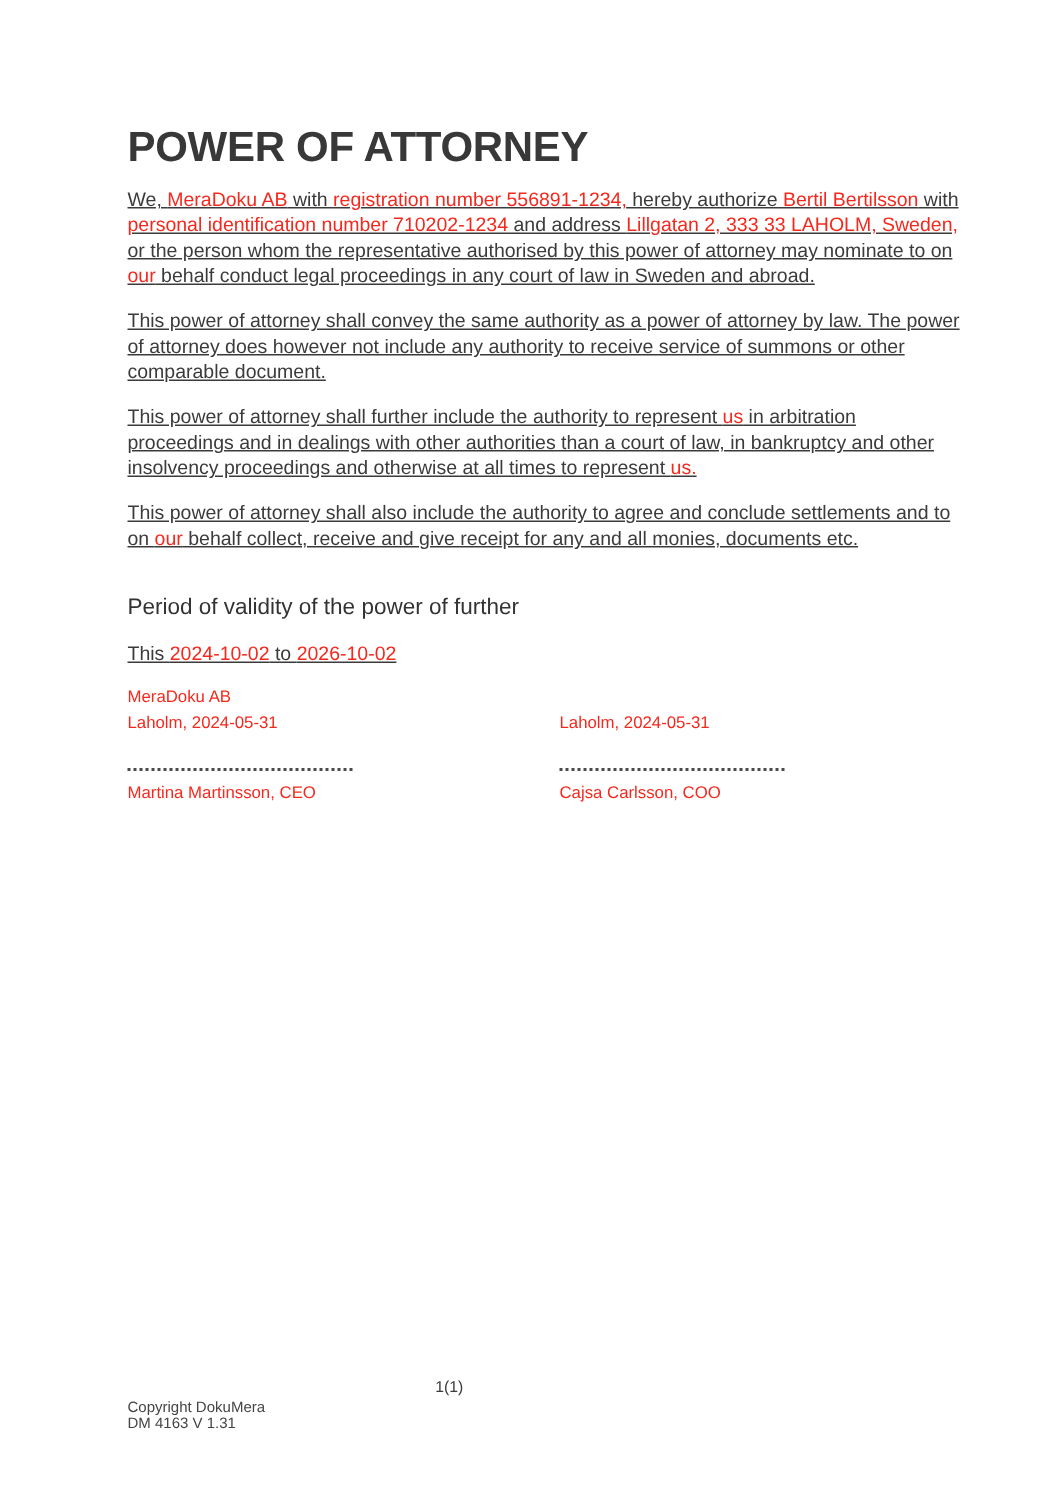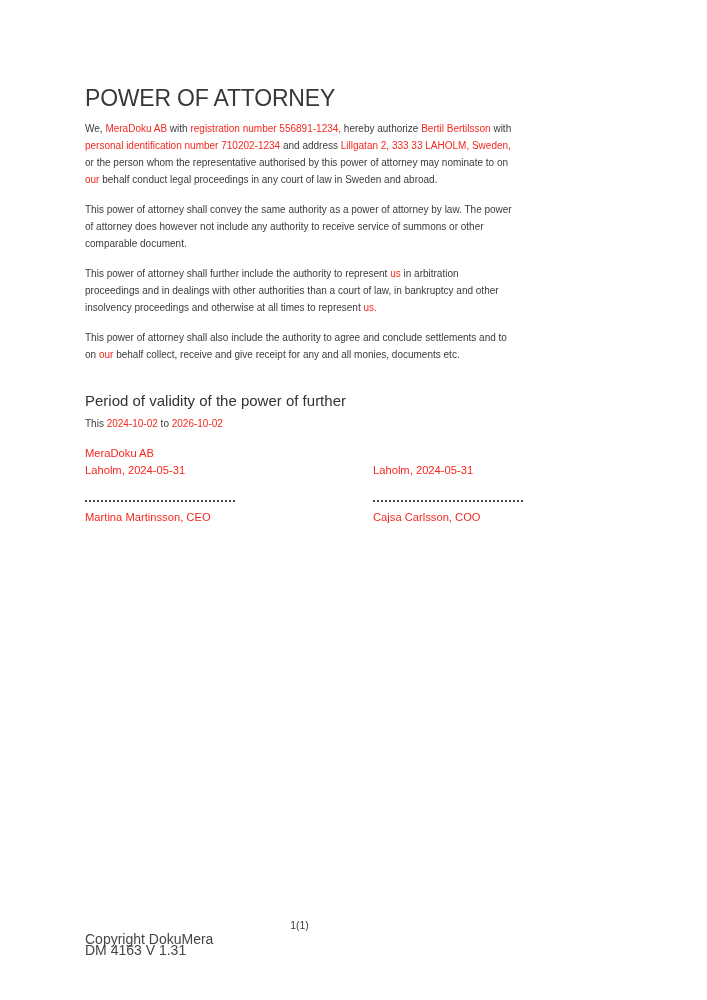--- a/index.html
+++ b/index.html
@@ -15,33 +15,34 @@
     color: var(--body-text, #3b3b3b);
     overflow: hidden;
   }
   .content {
     position: absolute;
     left: 85px;
     top: 84px;
     width: 610px;
   }
   h1.doc-title {
-    font-size: 23px;
+    font-size: 28px;
     line-height: 28px;
-    font-weight: 400;
+    font-weight: 700;
     letter-spacing: -0.2px;
     color: #383838;
     margin: 0 0 8px 0;
   }
   p.body-par {
-    font-size: 10px;
+    font-size: 13px;
     line-height: 17px;
-    margin: 0 0 13px 0;
+    margin: 12px 0 13px 0;
     white-space: pre-wrap;
     color: var(--body-text, #3b3b3b);
+    text-decoration: underline;
   }
   .red {
     color: var(--accent-red, #f4291e);
   }
   h2.section-heading {
     font-size: 15px;
     line-height: 20px;
     font-weight: 400;
     color: #333333;
     margin: 28px 0 4px 0;
@@ -74,21 +75,21 @@
     left: 0;
     width: 599px;
     text-align: center;
     font-size: 10.5px;
     color: #3b3b3b;
   }
   .footer-block {
     position: absolute;
     left: 85px;
     top: 934px;
-    font-size: 14px;
+    font-size: 10px;
     line-height: 10.5px;
     color: #454545;
   }
 </style>
 </head>
 <body>
 
 <div class="content">
 
   <h1 class="doc-title">POWER OF ATTORNEY</h1>

